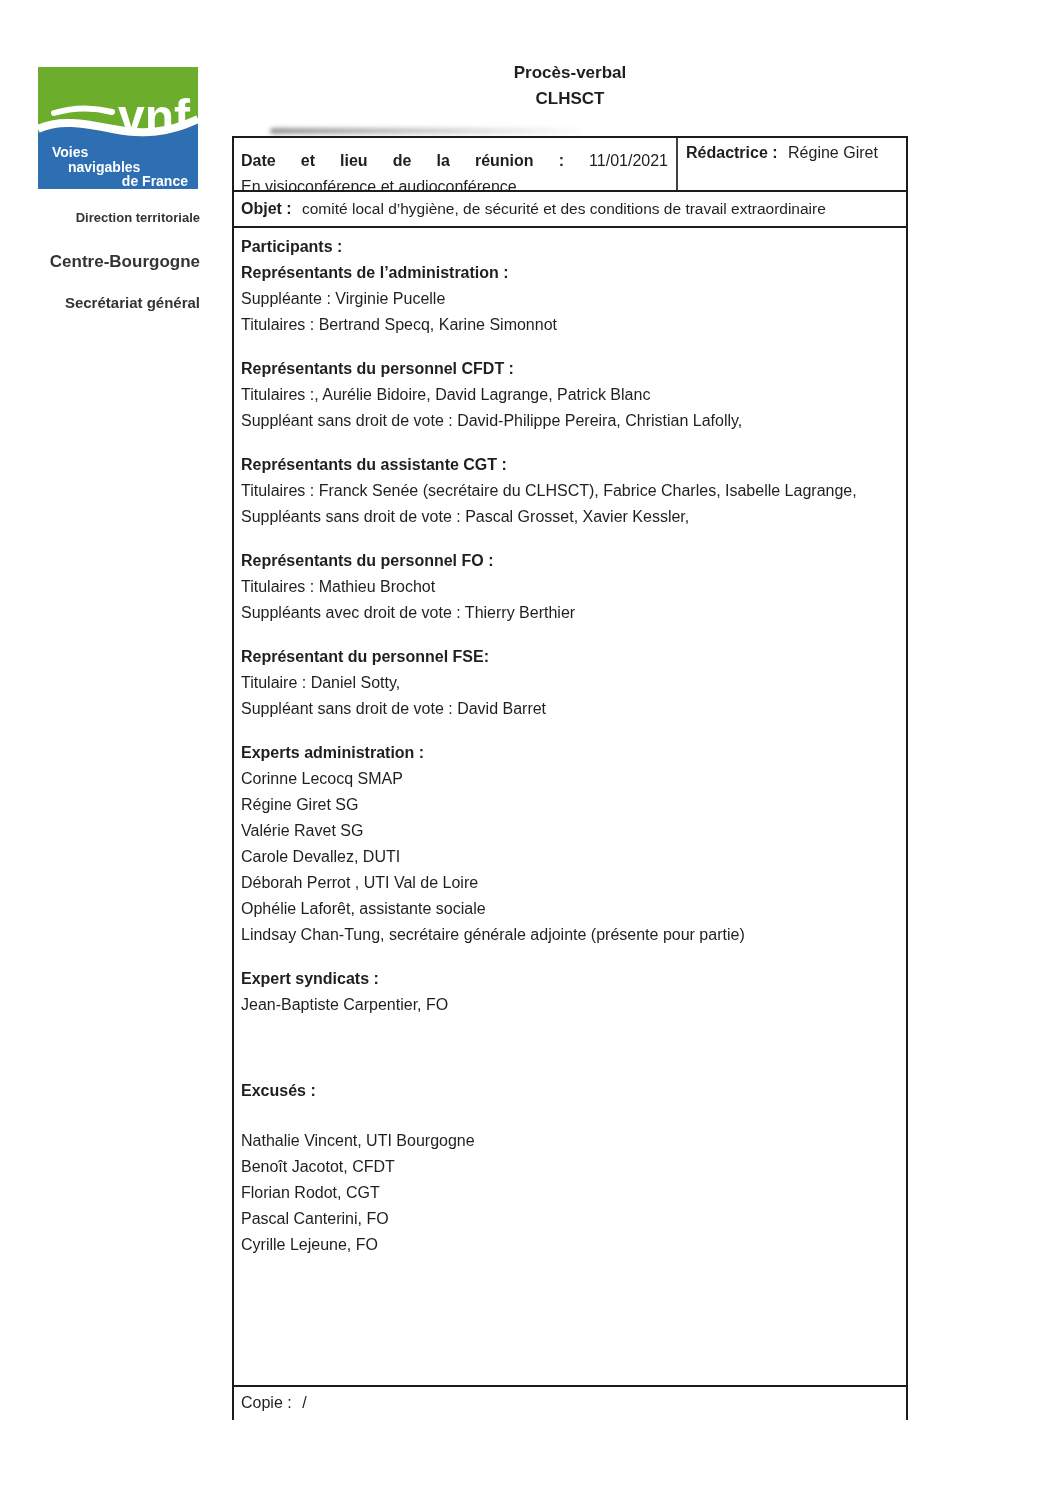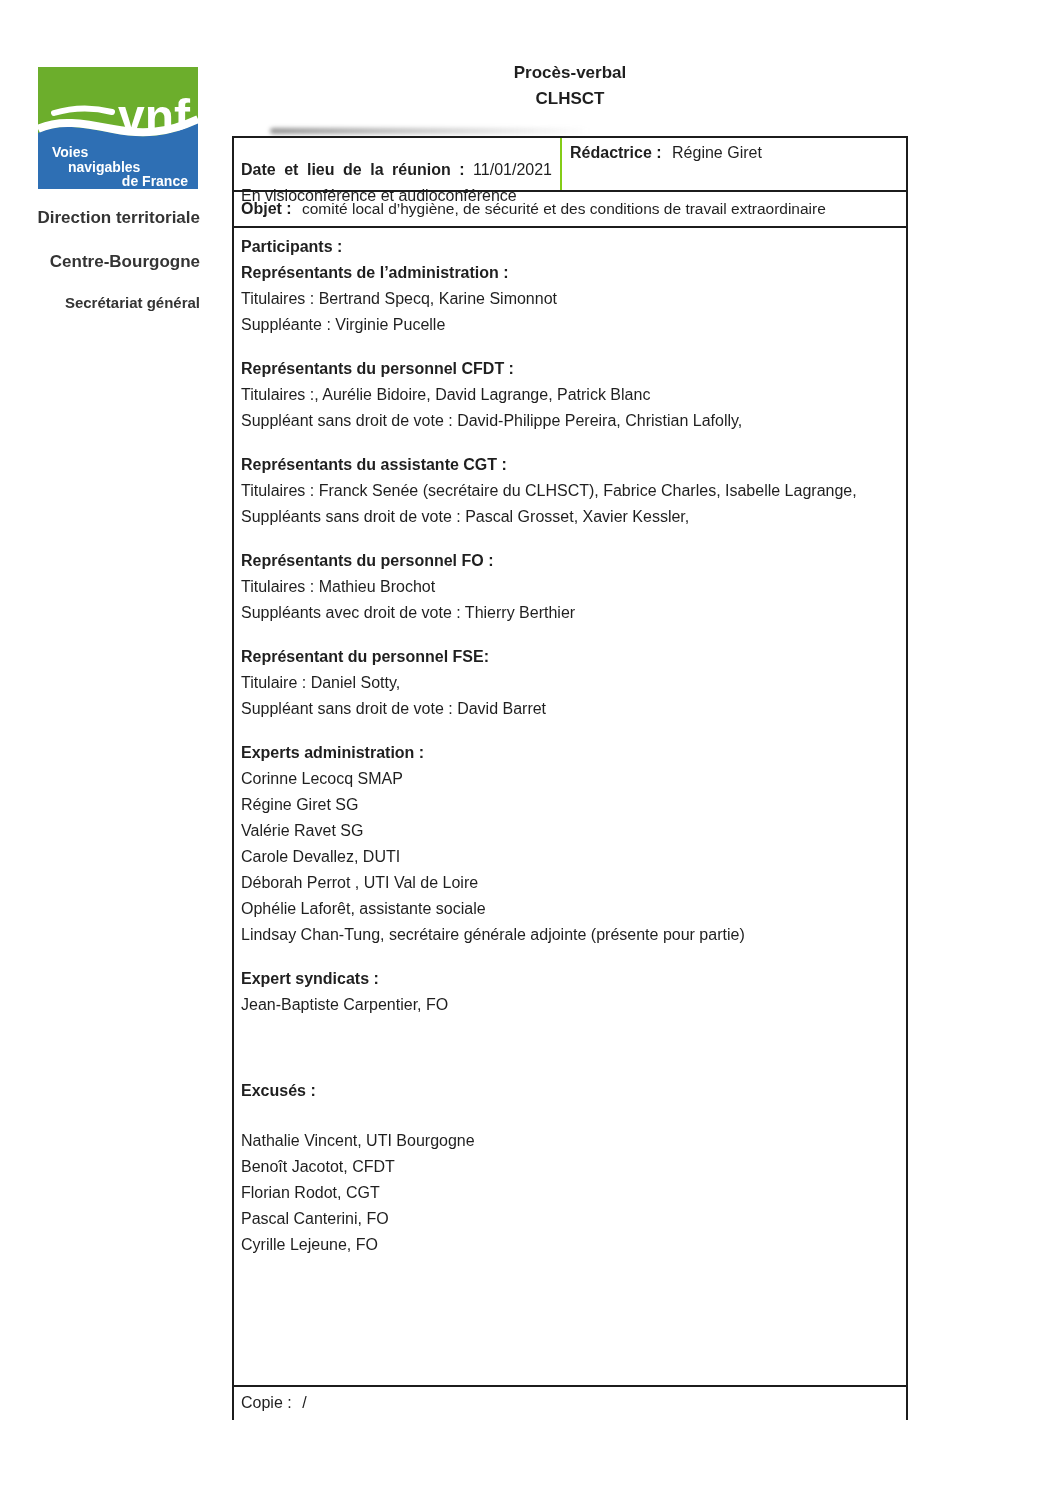--- a/index.html
+++ b/index.html
@@ -10,21 +10,21 @@
   }
   .bold { font-weight:bold; }
 
   
   .logo-box { position:absolute; left:38px; top:67px; width:160px; height:122px; }
   .logo-box svg { display:block; }
   .org-block {
     position:absolute; left:30px; top:206px; width:170px;
     text-align:right; color:#343434; font-weight:bold;
   }
-  .org-direction { font-size:17px; line-height:23px; }
+  .org-direction { font-size:13px; line-height:23px; }
   .org-centre { font-size:17px; line-height:22px; margin-top:22px; }
   .org-secretariat { font-size:15px; line-height:20px; margin-top:20px; }
 
   
   .doc-title {
     position:absolute; left:232px; top:60px; width:676px;
     text-align:center; font-weight:bold; font-size:17px; line-height:26px;
   }
 
   
@@ -32,21 +32,21 @@
     position:absolute; left:270px; top:128px; width:320px; height:6px;
     background:linear-gradient(90deg, rgba(60,60,60,.55), rgba(120,120,120,.2) 70%, transparent);
     filter:blur(2px); border-radius:3px;
   }
 
   
   .doc-table { position:absolute; left:232px; top:136px; width:676px; box-sizing:border-box; }
   .doc-table * { box-sizing:border-box; }
   .row { border:2px solid #1c1c1c; border-top:none; font-size:16px; line-height:26px; }
   .row-meta { border-top:2px solid #1c1c1c; display:flex; height:56px; }
-  .cell-date { width:328px; border-right:2px solid #84cc16; padding:19px 8px 0 7px; }
+  .cell-date { width:444px; border-right:2px solid #404040; padding:10px 8px 0 7px; }
   .date-line1 { text-align:justify; text-align-last:justify; white-space:nowrap; }
   .cell-redactrice { flex:1; padding:2px 8px 0 8px; }
   .val-gap { margin-left:6px; }
   .row-objet { height:36px; padding:4px 6px 0 7px; white-space:nowrap; font-size:15.5px; }
   .row-objet .lbl { font-size:16px; }
   .row-participants { height:1159px; padding:6px 8px 0 7px; }
   .row-copie { height:33px; border-bottom:none; padding:3px 6px 0 7px; }
 
   .section { margin-top:18px; }
   .section-excused { margin-top:60px; }
@@ -103,22 +103,22 @@
     <div class="row row-objet">
       <span class="bold lbl">Objet :</span>
       <span class="val-gap">comité local d’hygiène, de sécurité et des conditions de travail extraordinaire</span>
     </div>
 
     <div class="row row-participants">
       <div class="line bold">Participants :</div>
 
       <div>
         <div class="line bold">Représentants de l’administration :</div>
+        <div class="line">Suppléante : Virginie Pucelle</div>
         <div class="line">Titulaires : Bertrand Specq, Karine Simonnot</div>
-        <div class="line">Suppléante : Virginie Pucelle</div>
       </div>
 
       <div class="section">
         <div class="line bold">Représentants du personnel CFDT :</div>
         <div class="line">Titulaires :, Aurélie Bidoire, David Lagrange, Patrick Blanc</div>
         <div class="line">Suppléant sans droit de vote : David-Philippe Pereira, Christian Lafolly,</div>
       </div>
 
       <div class="section">
         <div class="line bold">Représentants du assistante CGT :</div>

